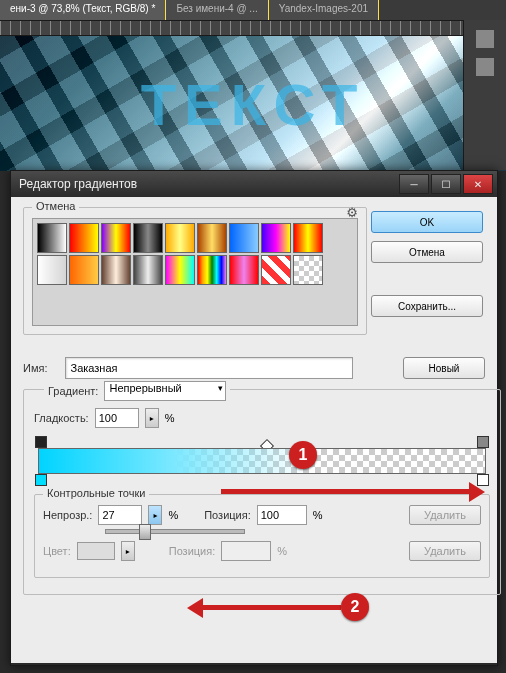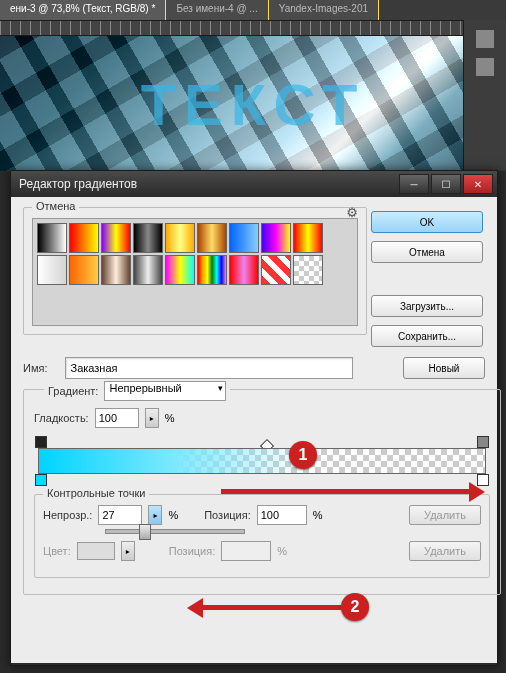--- a/index.html
+++ b/index.html
@@ -111,21 +111,20 @@
       <div class="winbtn">☐</div>
       <div class="winbtn close">✕</div>
     </div>
   </div>
   <div class="dlgbody">
 
     <div class="rcol">
       <div class="btn primary">OK</div>
       <div class="btn">Отмена</div>
       <div style="height:16px"></div>
-      <div class="btn">Загрузить...</div>
       <div class="btn">Сохранить...</div>
     </div>
 
     <div class="group presets">
       <span class="lg">Отмена</span>
       <span class="gear">⚙</span>
       <div class="swatchbox" id="swbox">
             <div class="sw" style="background: linear-gradient(90deg, rgb(0, 0, 0), rgb(255, 255, 255));"></div>
             <div class="sw" style="background: linear-gradient(90deg, red, yellow);"></div>
             <div class="sw" style="background: linear-gradient(90deg, rgb(136, 0, 255), rgb(255, 255, 0), rgb(255, 0, 0));"></div>

